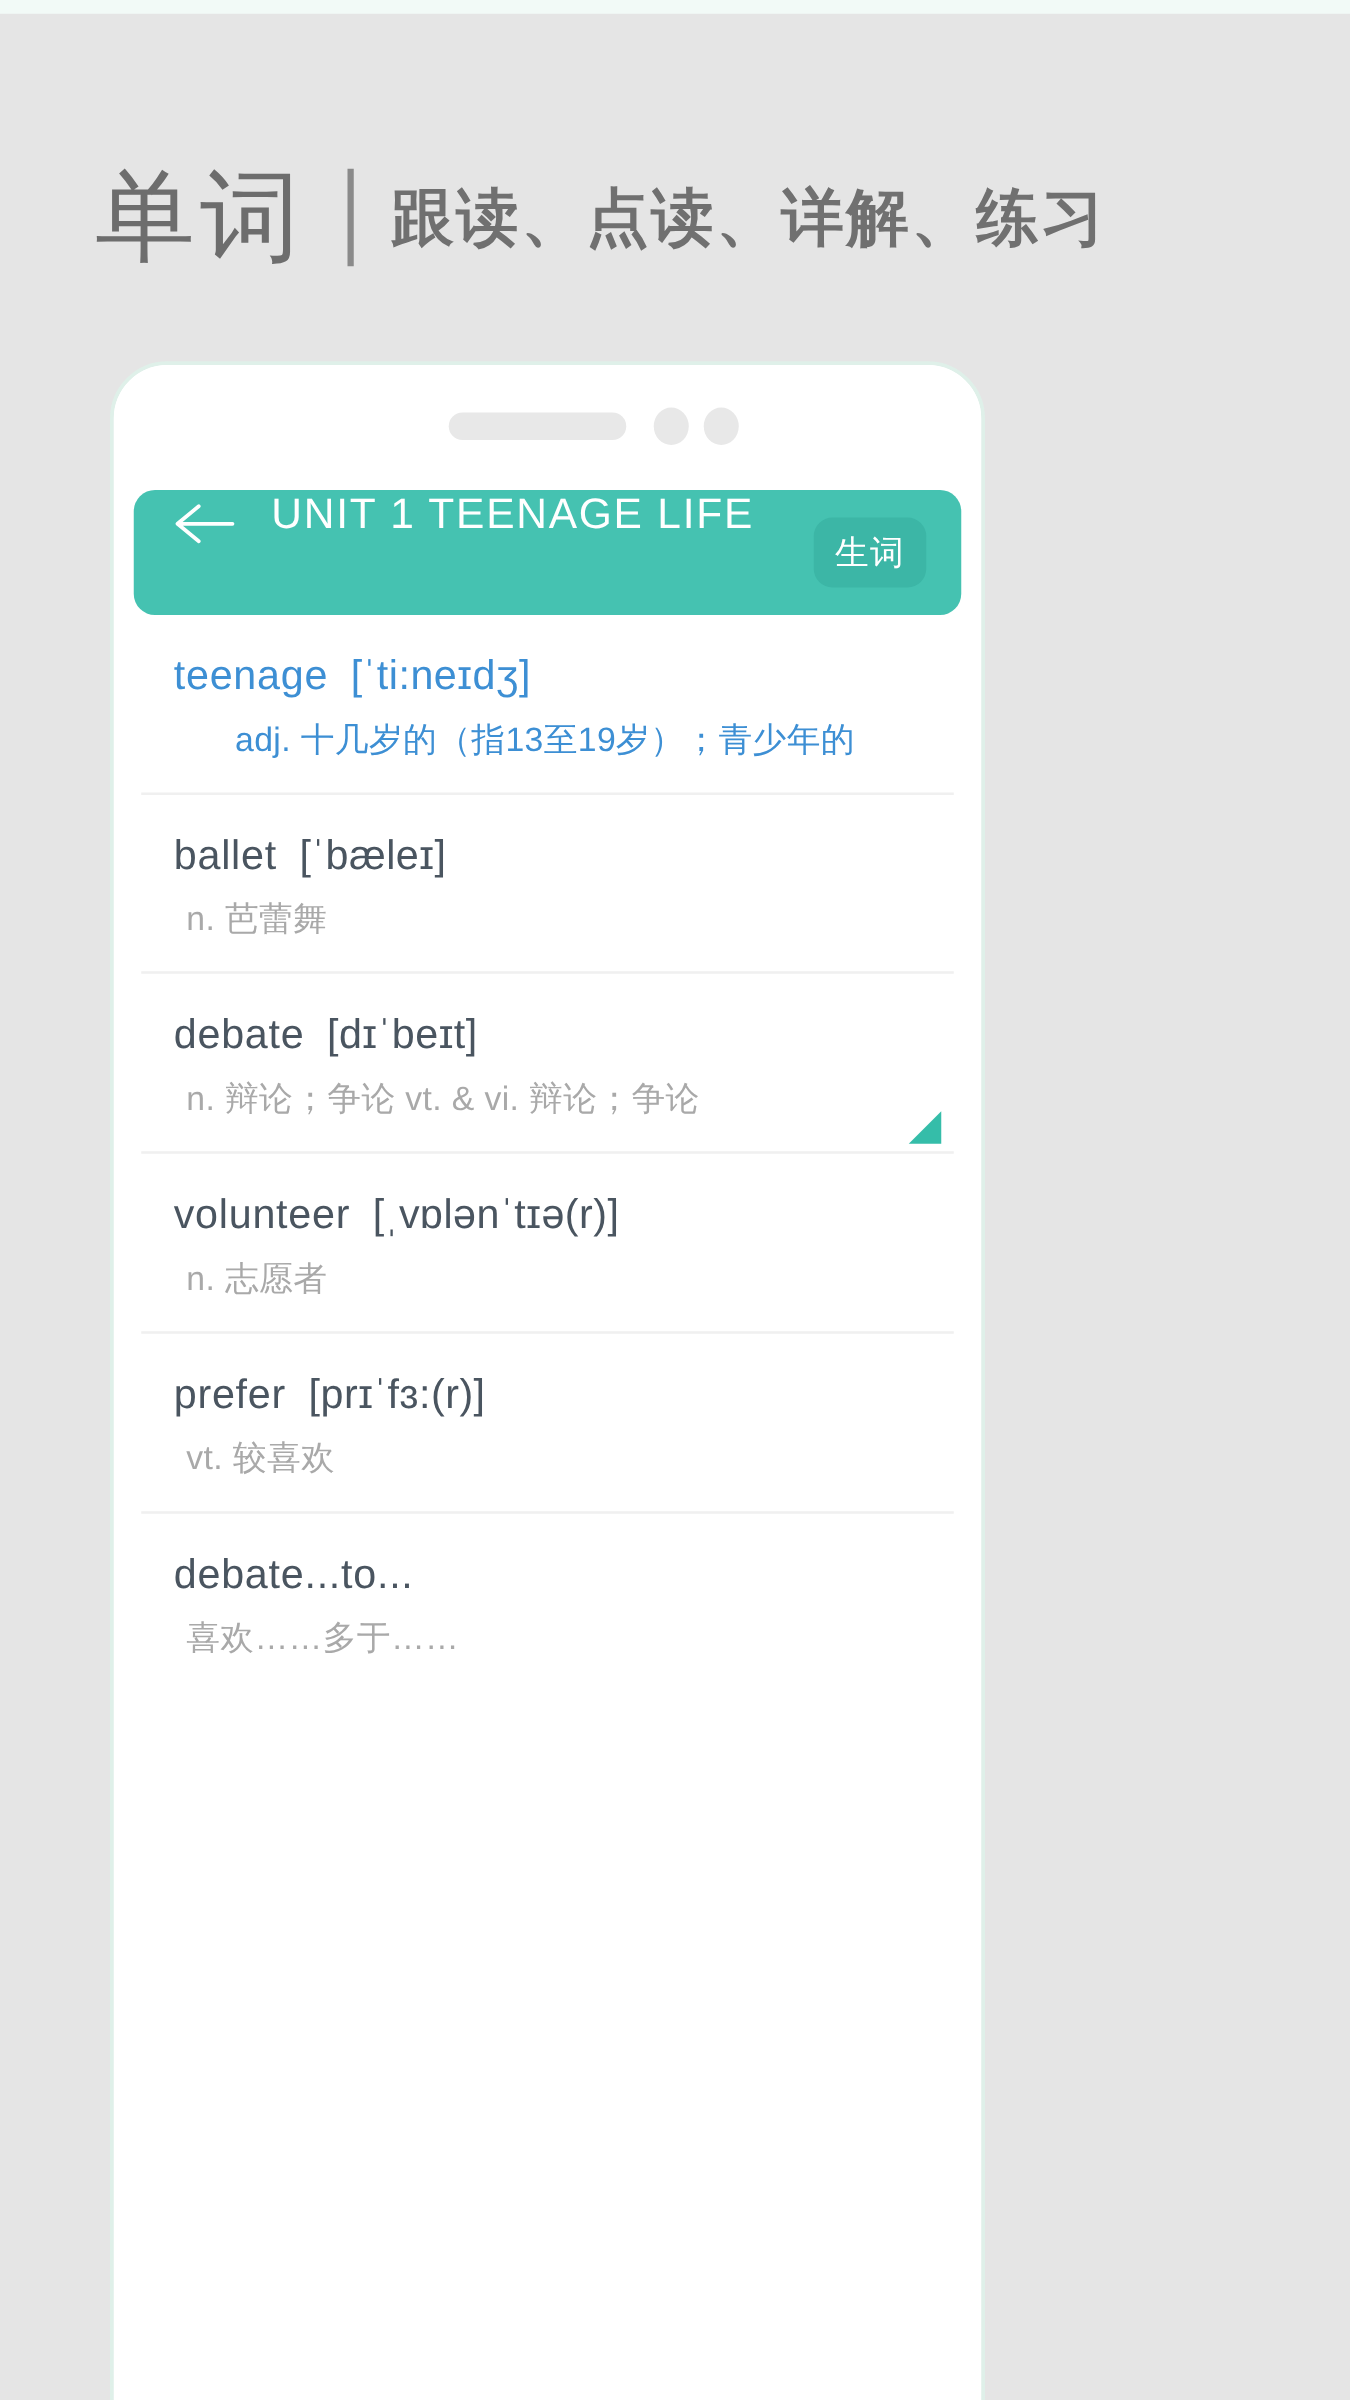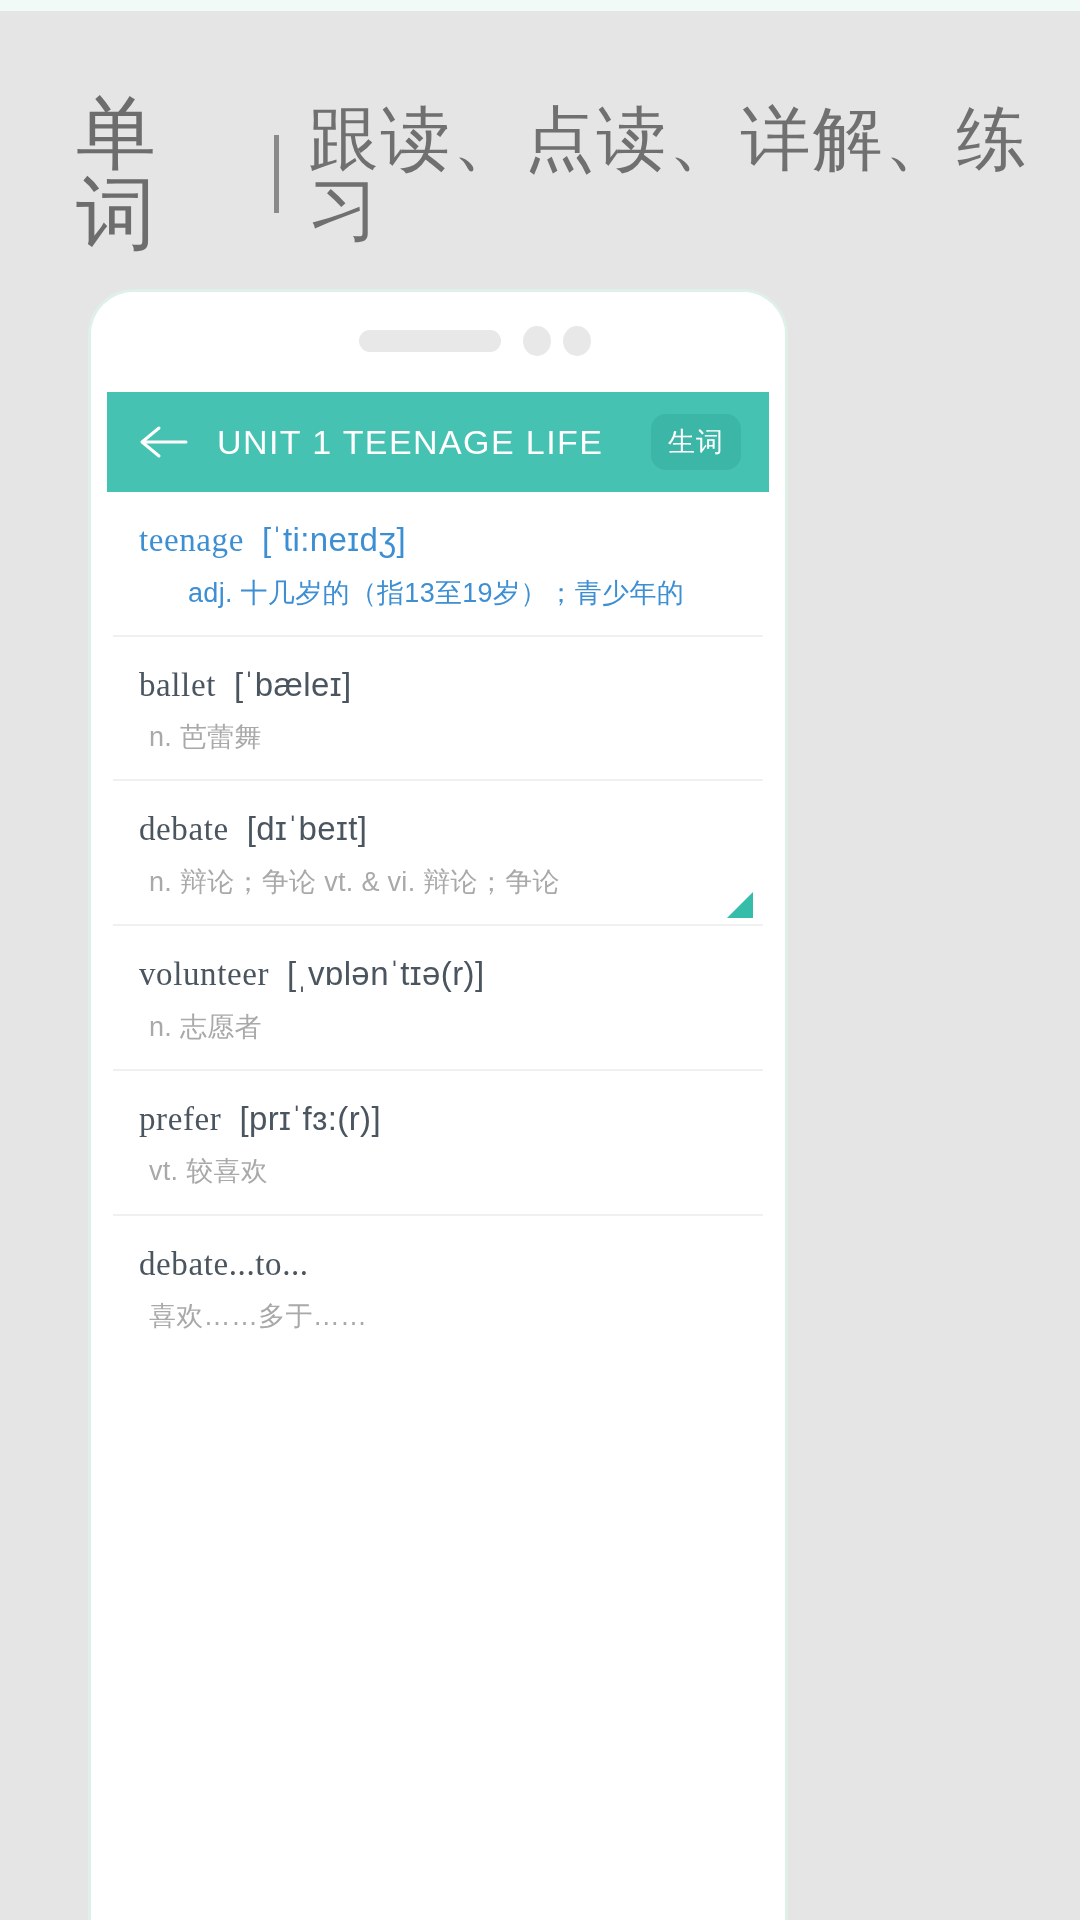--- a/index.html
+++ b/index.html
@@ -35,25 +35,25 @@
     line-height: 1;
     font-weight: 400;
   }
   .headline-divider {
     width: 5px;
     height: 78px;
     background: #8a8a8a;
     margin: 0 30px 0 34px;
   }
   .headline-sub {
-    font-size: 70px;
+    font-size: 50px;
     color: #707070;
     letter-spacing: 2px;
     line-height: 1;
-    font-weight: 400;
+    font-weight: 700;
   }
 
   
   .phone {
     position: absolute;
     left: 88px;
     top: 278px;
     width: 700px;
     height: 1700px;
     background: #ffffff;
@@ -88,21 +88,22 @@
   .cam-dot.d1 { left: 432px; }
   .cam-dot.d2 { left: 472px; }
 
   
   .appbar {
     position: relative;
     margin: 8px 16px 0 16px;
     height: 100px;
     background: #45c2b1;
     display: flex;
-    align-items: center;
+    align-items: flex-start;
+    border-radius: 17px;
   }
   .back-arrow {
     margin-left: 30px;
     width: 54px;
     height: 54px;
     display: flex;
     align-items: center;
     justify-content: center;
     flex: none;
   }
@@ -143,21 +144,21 @@
   }
   .word-row:last-child { border-bottom: none; }
 
   .word-line {
     font-size: 33px;
     color: #4a5560;
     letter-spacing: 0.4px;
     line-height: 1.32;
     white-space: nowrap;
   }
-  .word-line .term { letter-spacing: 0.6px; font-family: Liberation Serif, serif; }
+  .word-line .term { letter-spacing: 0.6px; }
   .word-line .phon { margin-left: 18px; }
 
   .word-def {
     margin-top: 12px;
     margin-left: 10px;
     font-size: 27px;
     color: #a9a9a9;
     line-height: 1.34;
     letter-spacing: 0.3px;
   }

